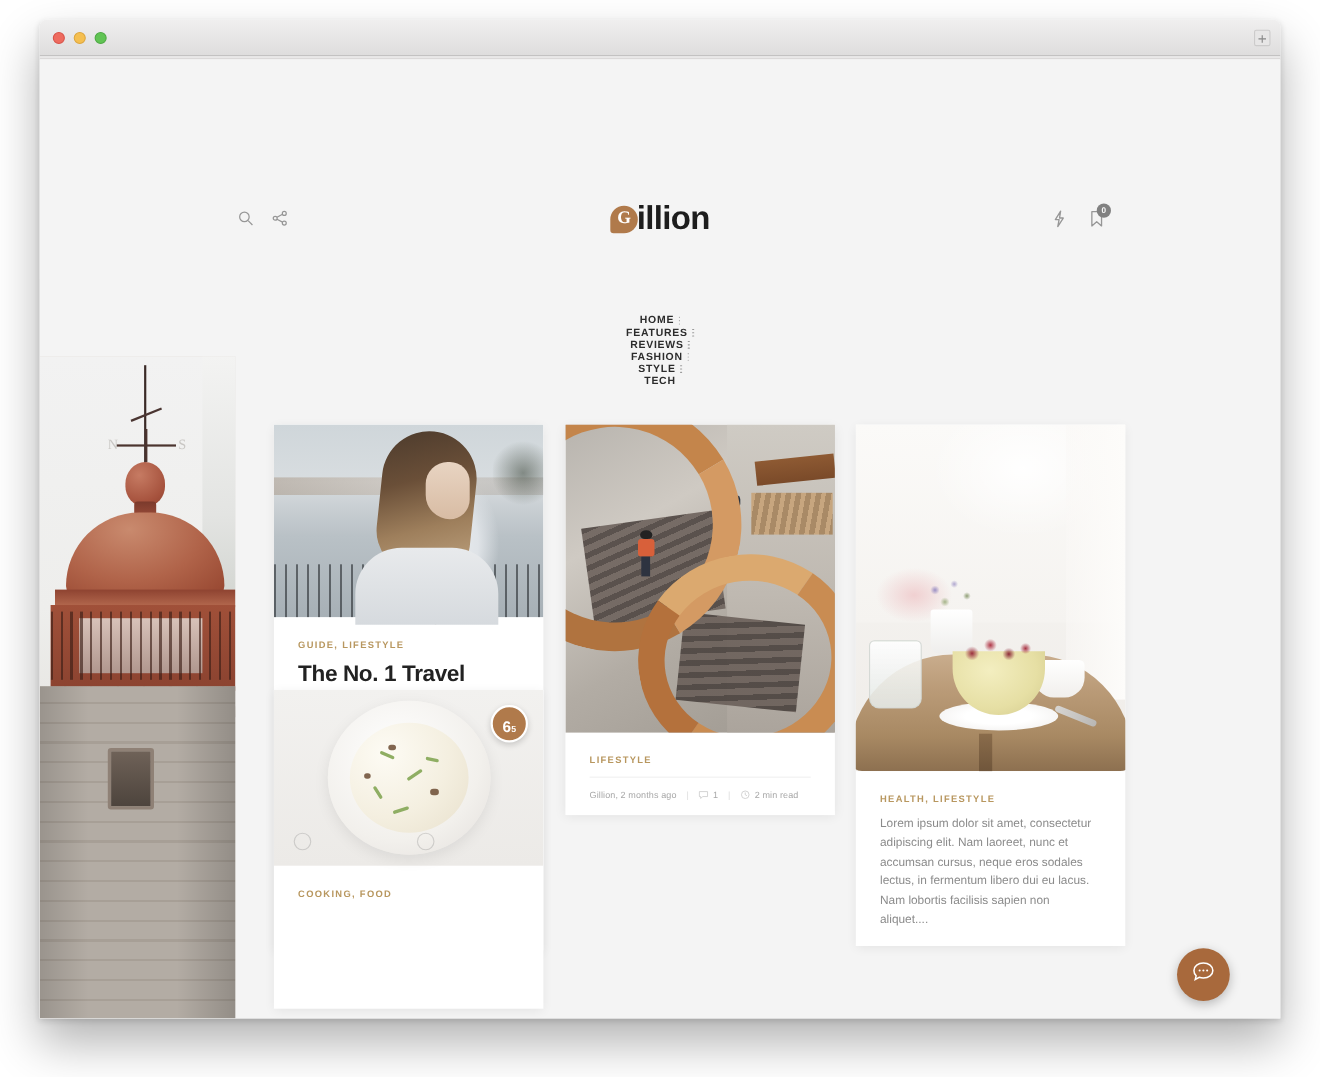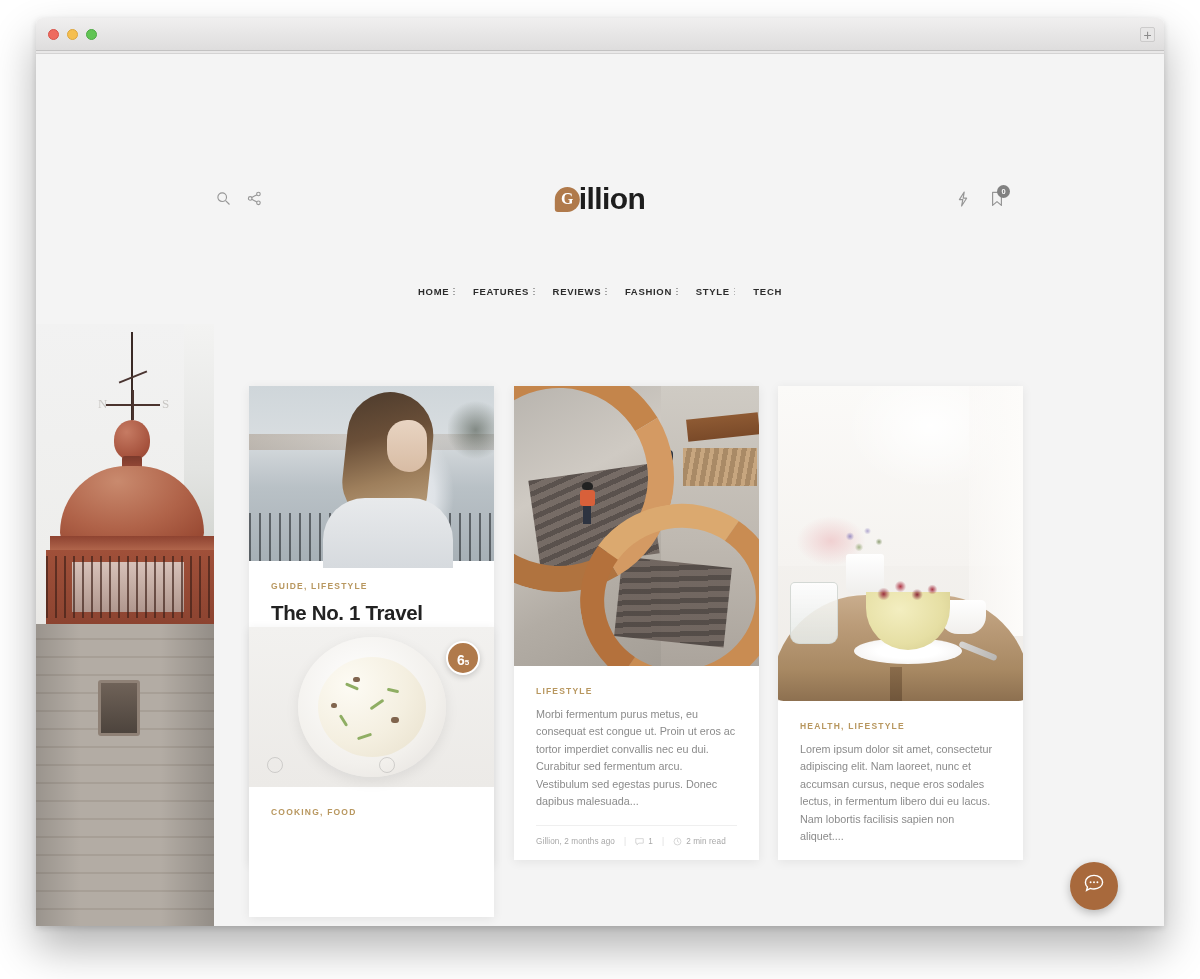--- a/index.html
+++ b/index.html
@@ -185,20 +185,21 @@
   }
 
   
   .main-nav {
     position: absolute;
     left: 50%; top: 232px;
     transform: translateX(-50%);
     display: flex;
     align-items: center;
     gap: 0;
+    flex-direction: column;
   }
   .nav-item {
     display: flex;
     align-items: center;
     gap: 4px;
     padding: 0 9px;
     cursor: pointer;
   }
   .nav-label {
     font-size: 9.5px;
@@ -917,21 +918,20 @@
             <div class="st-treads"></div>
             <div class="st-treads2"></div>
             <div class="st-curve1"></div>
             <div class="st-curve2"></div>
             <div class="st-person-h"></div>
             <div class="st-person-b"></div>
             <div class="st-person-l"></div>
           </div>
           <div class="card-body">
             <div class="cat">LIFESTYLE</div>
-            <p class="card-excerpt">Morbi fermentum purus metus, eu consequat est congue ut. Proin ut eros ac tortor imperdiet convallis nec eu dui. Curabitur sed fermentum arcu. Vestibulum sed egestas purus. Donec dapibus malesuada...</p>
             <div class="card-meta">
               <span>Gillion, 2 months ago</span>
               <span class="meta-sep">|</span>
               <span class="meta-item">
                 <svg class="meta-icon" width="9" height="9" viewBox="0 0 12 12" fill="none" stroke="#a8a8a8" stroke-width="1">
                   <path d="M1 2.2 h10 v6 H5.2 L2.6 10.4 V8.2 H1 Z"></path>
                 </svg>
                 <span>1</span>
               </span>
               <span class="meta-sep">|</span>

